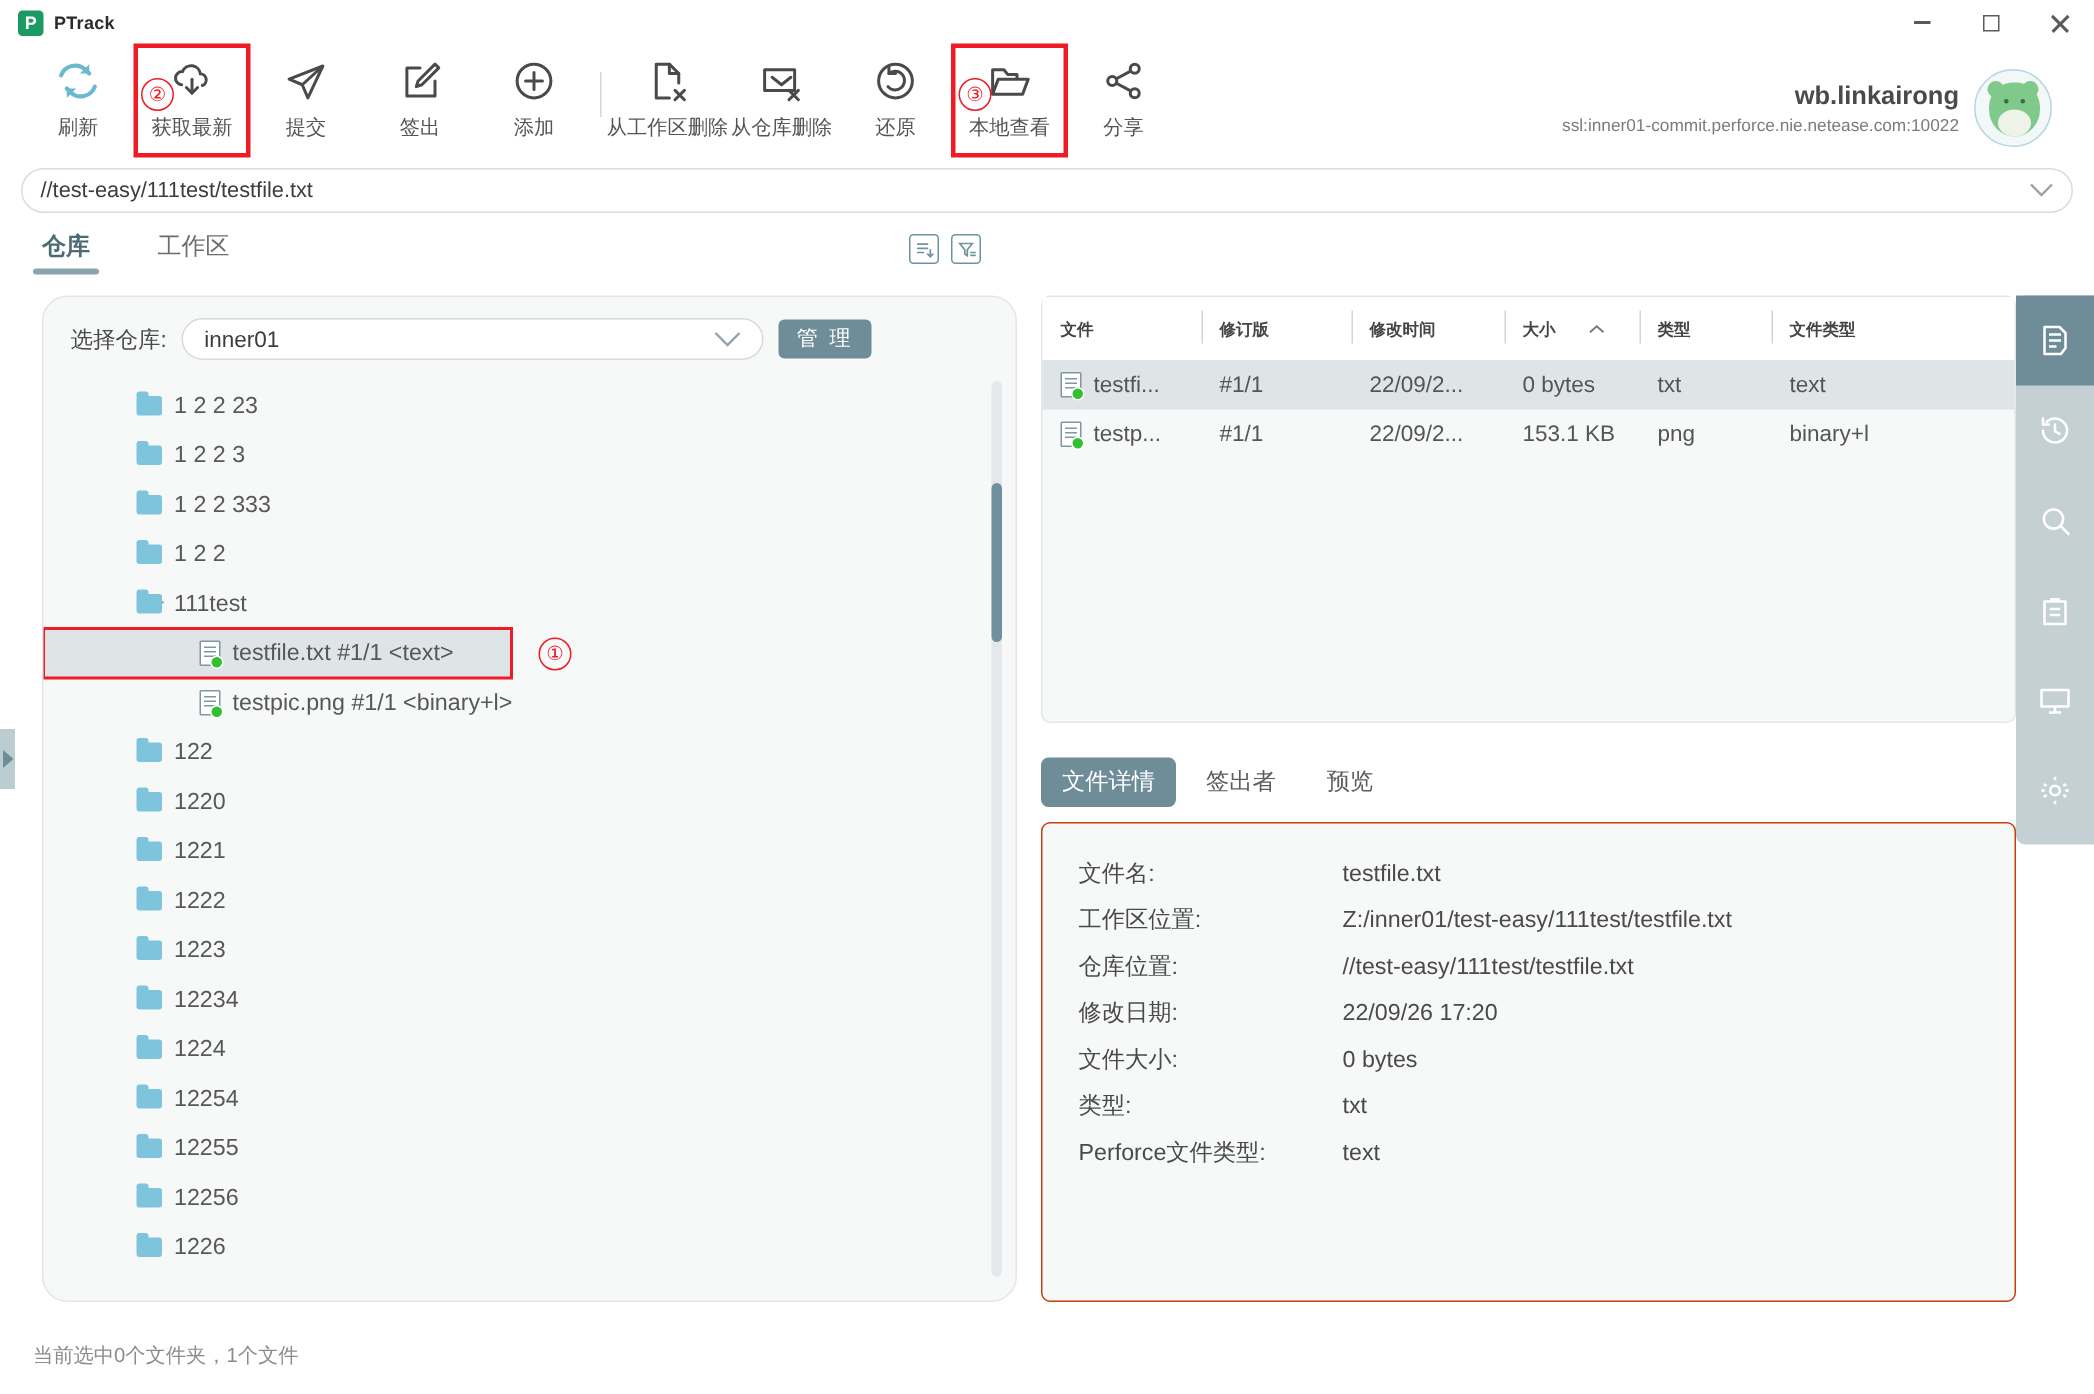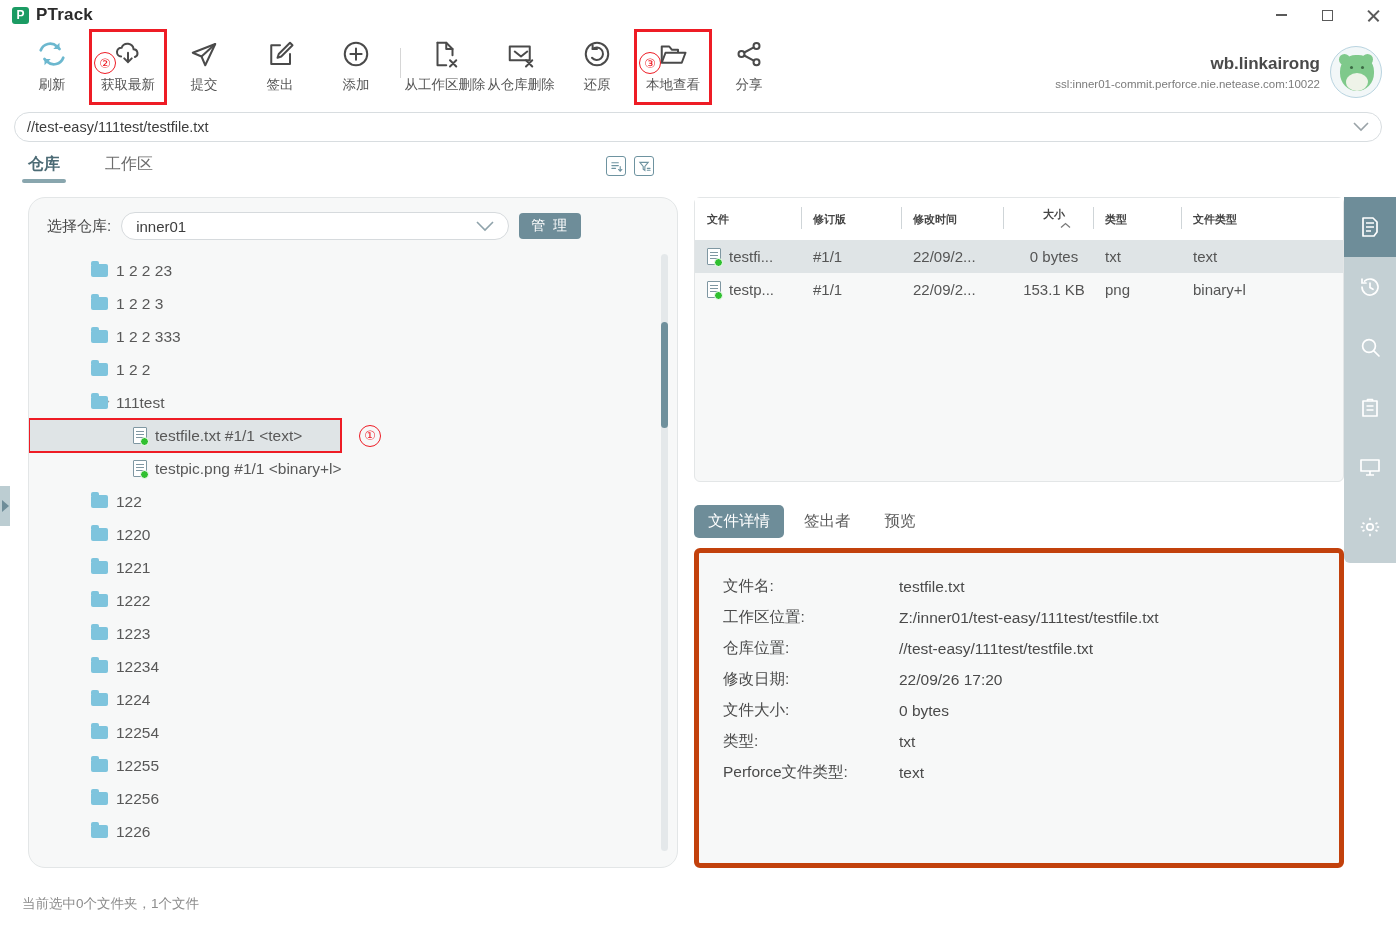--- a/index.html
+++ b/index.html
@@ -16,21 +16,21 @@
   .titlebar {
     position: absolute; top: 0; left: 0; width: 1396px; height: 30px;
     background: #ffffff; display: flex; align-items: center;
   }
   .logo-box {
     margin-left: 12px; width: 17px; height: 17px; border-radius: 3px;
     background: #1b9b63; display: flex; align-items: center; justify-content: center;
   }
   .logo-p { color: #fff; font-size: 12px; font-weight: bold; line-height: 1; }
   .app-title {
-    margin-left: 7px; font-size: 17px; font-weight: bold; color: #2b2b2b;
+    margin-left: 7px; font-size: 12px; font-weight: bold; color: #2b2b2b;
     letter-spacing: .2px;
   }
   .win-controls { margin-left: auto; display: flex; height: 30px; }
   .win-btn {
     width: 46px; height: 30px; display: flex; align-items: center; justify-content: center;
     color: #5a5a5a;
   }
   .win-min { width: 11px; height: 1.5px; background: currentColor; }
   .win-max { width: 11px; height: 11px; border: 1.5px solid currentColor; }
   .win-x { position: relative; width: 13px; height: 13px; }
@@ -59,21 +59,21 @@
     position: absolute; left: 2px; top: 22px; width: 22px; height: 22px;
     border: 1.6px solid #ee1c25; border-radius: 50%;
     color: #ee1c25; font-size: 13px; display: flex; align-items: center; justify-content: center;
     background: transparent; z-index: 3;
   }
   .tool.highlight .badge-circ { left: 4px; }
 
   
   .user-block {
     margin-left: auto; display: flex; align-items: center; gap: 10px;
-    padding-right: 14px; padding-top: 16px; justify-content: center;
+    padding-right: 28px; padding-top: 16px; justify-content: center;
   }
   .user-text { text-align: right; }
   .user-name { font-size: 17px; font-weight: bold; color: #4a4a4a; }
   .user-server { font-size: 11.5px; color: #7b7b7b; margin-top: 4px; }
   .avatar {
     width: 52px; height: 52px; border-radius: 50%; border: 1px solid #b9d4e0;
     background: #f2f7f8; position: relative; overflow: hidden;
   }
   .av-body {
     position: absolute; left: 9px; top: 8px; width: 34px; height: 36px;
@@ -213,37 +213,37 @@
   .ft-head .th:not(:first-child)::before {
     content: ""; position: absolute; left: 0; top: 0; width: 1px; height: 22px; background: #cfd5d8;
   }
   .ft-head .sort { margin-left: 22px; color: #7a7a7a; font-size: 11px; }
   .ft-row { display: flex; height: 33px; align-items: center; font-size: 15px; color: #555; }
   .ft-row.selected { background: #dfe4e6; }
   .ft-row .td { padding-left: 12px; display: flex; align-items: center; gap: 8px; }
   .c-file { width: 106px; }
   .c-rev  { width: 100px; }
   .c-time { width: 102px; }
-  .c-size { width: 90px; flex-direction: column; }
+  .c-size { width: 90px; }
   .c-type { width: 88px; }
   .c-ftype{ width: 140px; }
   .ft-head .c-file { width: 106px; }
 
   
   .detail-tabs {
     position: absolute; top: 502px; left: 694px; width: 650px; height: 38px;
     display: flex; align-items: center; gap: 6px;
   }
   .dtab {
     font-size: 15.5px; color: #5c5c5c; padding: 6px 14px; border-radius: 5px;
   }
   .dtab.active { background: #6e8d99; color: #ffffff; }
   .detail-panel {
     position: absolute; top: 548px; left: 694px; width: 650px; height: 320px;
-    background: #f7f8f8; border: 5px solid #c2410c; border-radius: 6px;
+    background: #f7f8f8; border: 1px solid #c2410c; border-radius: 6px;
     padding: 18px 0 0 24px;
   }
   .d-row { display: flex; height: 31px; align-items: center; font-size: 15.5px; }
   .d-key { width: 176px; color: #4a4a4a; }
   .d-val { color: #4a4a4a; }
 
   
   .rail {
     position: absolute; top: 197px; right: 0; width: 52px; height: 366px;
     background: #c4d0d4; border-radius: 6px 0 0 6px;

